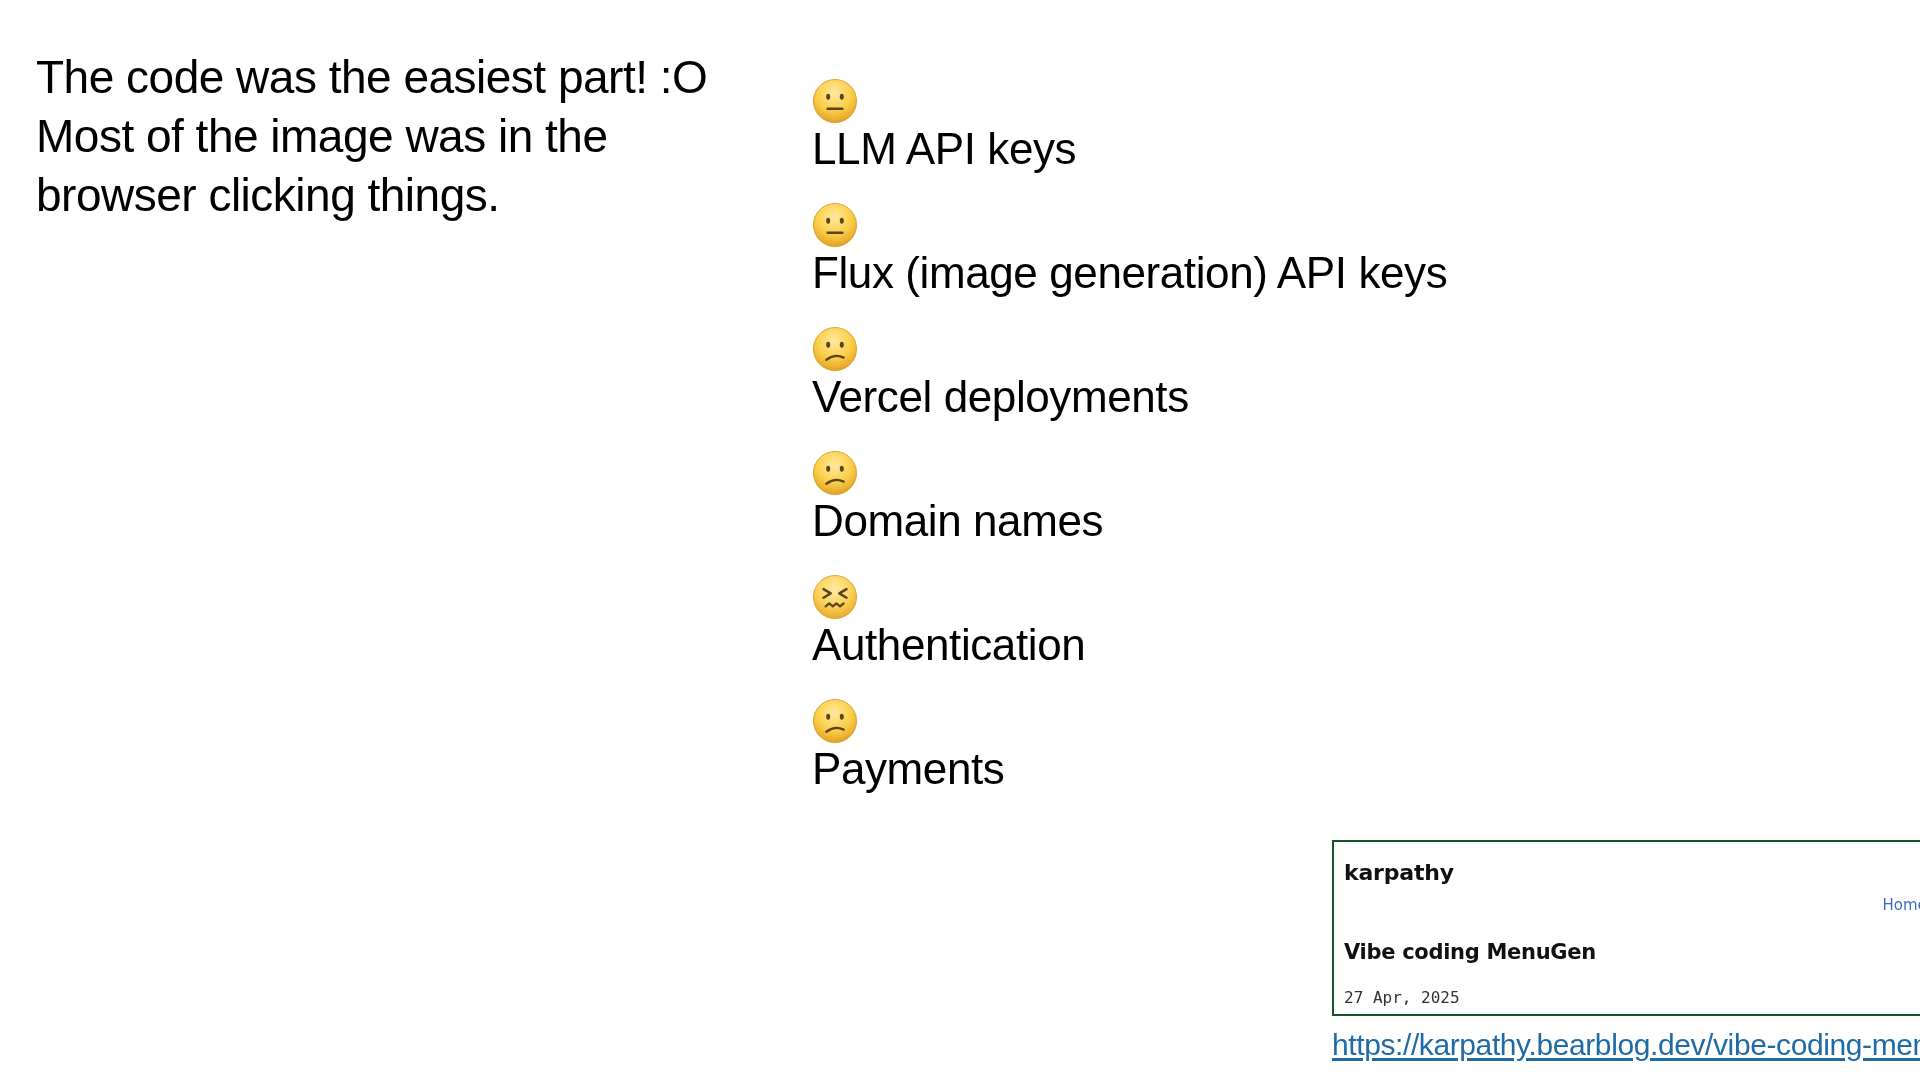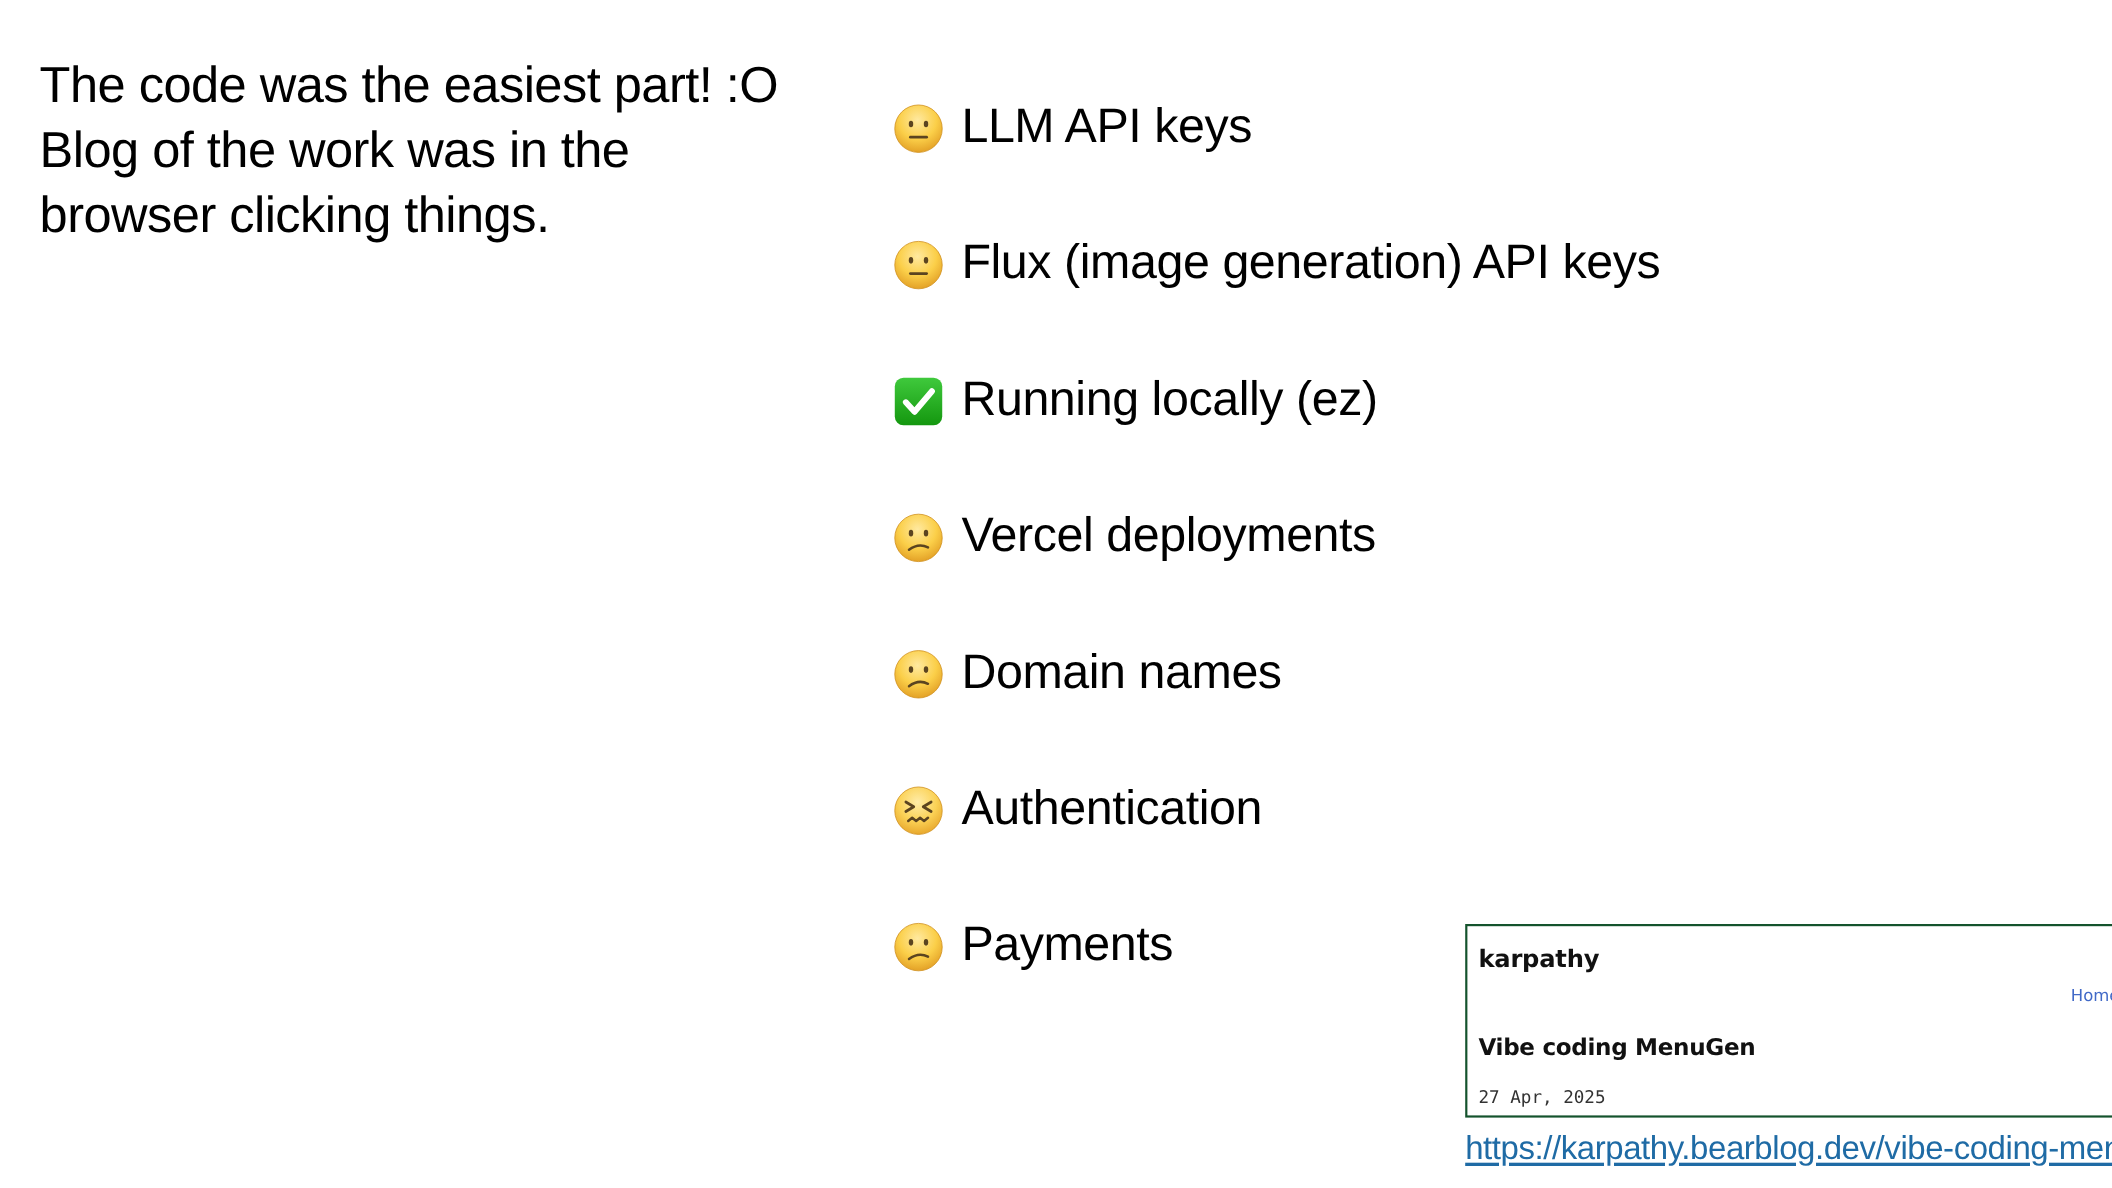--- a/index.html
+++ b/index.html
@@ -36,23 +36,24 @@
 
   
   .checklist {
     position: absolute;
     left: 812px;
     top: 78px;
     width: 1060px;
   }
   .check-row {
     display: flex;
-    align-items: flex-end;
+    align-items: flex-start;
     height: 62px;
     margin-bottom: 62px;
+    flex-direction: column;
   }
   .check-row:last-child { margin-bottom: 0; }
 
   .emoji {
     width: 46px;
     height: 46px;
     flex: 0 0 46px;
     position: relative;
     margin-right: 16px;
   }
@@ -129,21 +130,21 @@
     text-underline-offset: 3px;
     letter-spacing: -0.4px;
     white-space: nowrap;
   }
 </style>
 </head>
 <body>
 
 <div class="lead-block">
   <div class="lead-line">The code was the easiest part! :O</div>
-  <div class="lead-line">Blog of the work was in the</div>
+  <div class="lead-line">Most of the image was in the</div>
   <div class="lead-line">browser clicking things.</div>
 </div>
 
 <div class="checklist">
 
   <div class="check-row">
     <span class="emoji">
       <svg viewBox="0 0 64 64" aria-hidden="true">
         <defs>
           <radialGradient id="gNeu1" cx="48%" cy="32%" r="72%">
@@ -174,35 +175,20 @@
         </defs>
         <circle cx="32" cy="32" r="30" fill="url(#gNeu2)" stroke="#d08f1c" stroke-width="1"></circle>
         <ellipse cx="22.5" cy="26" rx="2.8" ry="4.2" fill="#5b4420"></ellipse>
         <ellipse cx="41.5" cy="26" rx="2.8" ry="4.2" fill="#5b4420"></ellipse>
         <rect x="20" y="41" width="24" height="3.4" rx="1.7" fill="#5b4420"></rect>
       </svg>
     </span>
     <span class="check-label">Flux (image generation) API keys</span>
   </div>
 
-  <div class="check-row">
-    <span class="emoji">
-      <svg viewBox="0 0 64 64" aria-hidden="true">
-        <defs>
-          <linearGradient id="gChk" x1="0" y1="0" x2="0" y2="1">
-            <stop offset="0%" stop-color="#3fc93c"></stop>
-            <stop offset="100%" stop-color="#14970f"></stop>
-          </linearGradient>
-        </defs>
-        <rect x="2" y="2" width="60" height="60" rx="11" fill="url(#gChk)"></rect>
-        <path d="M16 33 L27 45 L49 19" fill="none" stroke="#ffffff" stroke-width="7.5" stroke-linecap="round" stroke-linejoin="round"></path>
-      </svg>
-    </span>
-    <span class="check-label">Running locally (ez)</span>
-  </div>
 
   <div class="check-row">
     <span class="emoji">
       <svg viewBox="0 0 64 64" aria-hidden="true">
         <defs>
           <radialGradient id="gFrw1" cx="48%" cy="32%" r="72%">
             <stop offset="0%" stop-color="#ffe9a0"></stop>
             <stop offset="55%" stop-color="#fbcf49"></stop>
             <stop offset="100%" stop-color="#e09b22"></stop>
           </radialGradient>

